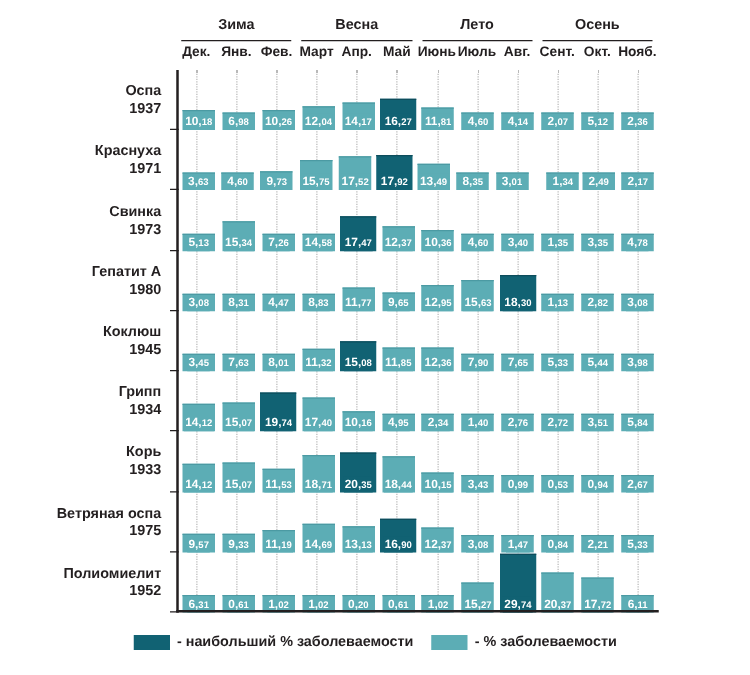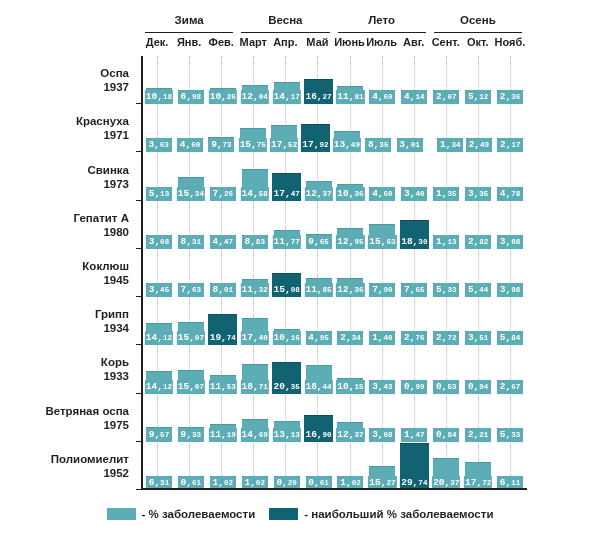--- a/index.html
+++ b/index.html
@@ -94,21 +94,20 @@
   }
 
   .rows {
     position: absolute;
     inset: 0;
   }
   .row {
     position: absolute;
     left: 2px; right: 0;
     height: 46.6px;
-    font-family: Liberation Mono, monospace;
   }
   .row-tick {
     position: absolute;
     left: -7px; bottom: 0;
     width: 7px;
     border-bottom: 1.4px solid #231f20;
   }
   .cells {
     position: absolute;
     inset: 0;
@@ -438,21 +437,21 @@
               <div class="bar" style="height: 24.1px;">
                 <span class="val">15,<span class="dec">34</span></span>
               </div>
             </div>
             <div class="cell">
               <div class="bar" style="height: 14px;">
                 <span class="val">7,<span class="dec">26</span></span>
               </div>
             </div>
             <div class="cell">
-              <div class="bar" style="height: 32px;">
+              <div class="bar" style="height: 14px;">
                 <span class="val">14,<span class="dec">58</span></span>
               </div>
             </div>
             <div class="cell">
               <div class="bar max" style="height: 27.5px;">
                 <span class="val">17,<span class="dec">47</span></span>
               </div>
             </div>
             <div class="cell">
               <div class="bar" style="height: 19.5px;">
@@ -881,22 +880,22 @@
             </div>
           </div>
         </div>
       </div>
     <div class="axis-left"></div>
     <div class="axis-bottom"></div>
   </div>
 
   <div class="legend">
       <div class="legend-item">
+        <span class="swatch dark" style="background: rgb(17, 98, 115);"></span>
+        <span>- наибольший % заболеваемости</span>
+      </div>
+      <div class="legend-item">
         <span class="swatch light" style="background: rgb(92, 173, 181);"></span>
         <span>- % заболеваемости</span>
       </div>
-      <div class="legend-item">
-        <span class="swatch dark" style="background: rgb(17, 98, 115);"></span>
-        <span>- наибольший % заболеваемости</span>
-      </div>
     </div>
 
 </div>
 
 </body></html>

